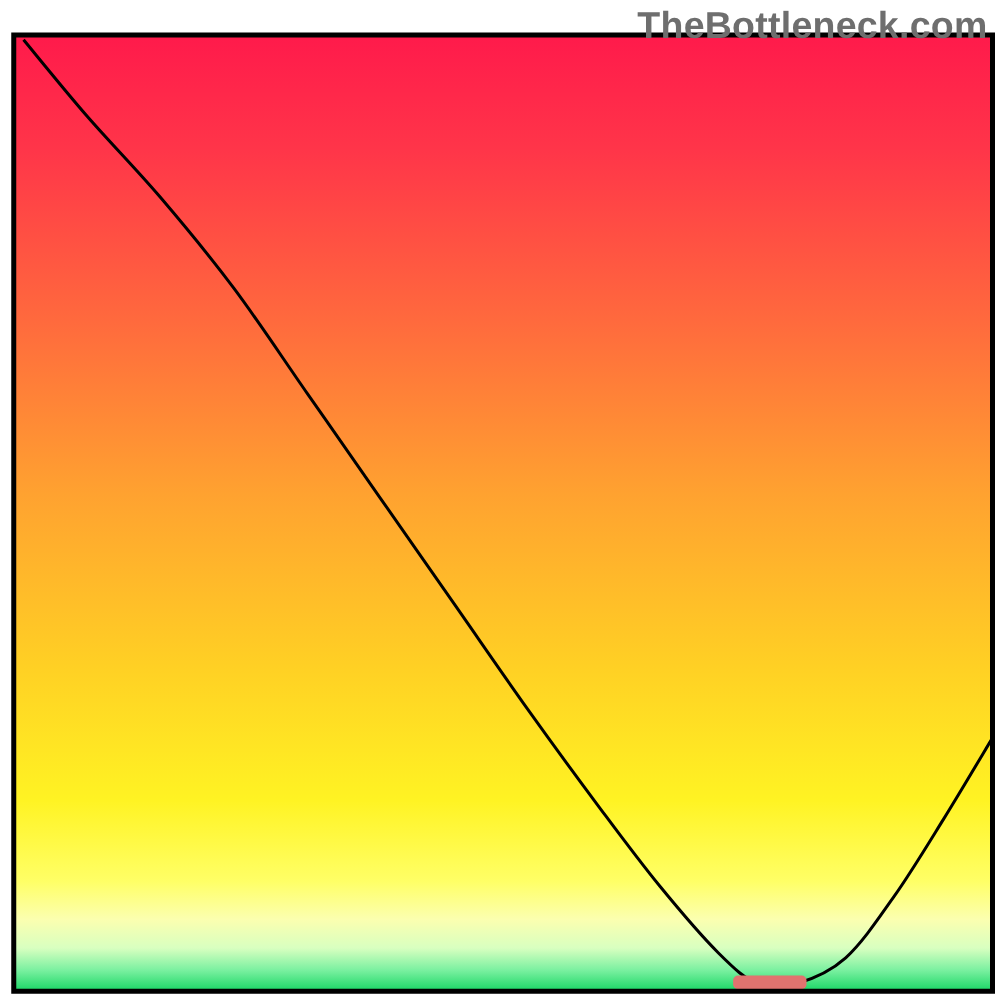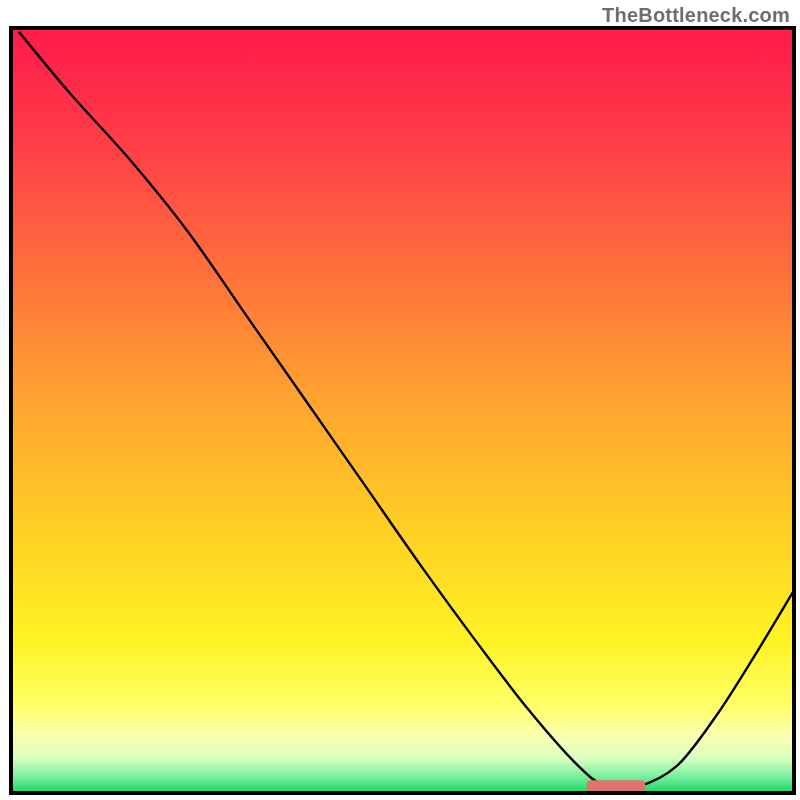--- a/index.html
+++ b/index.html
@@ -13,21 +13,21 @@
   }
   .stage {
     position: relative;
     width: 800px;
     height: 800px;
   }
   .watermark {
     position: absolute;
     top: 4px;
     right: 10px;
-    font-size: 20px;
+    font-size: 30px;
     font-weight: 600;
     color: #6e6e6e;
     letter-spacing: 0.2px;
     user-select: none;
   }
   svg {
     display: block;
   }
 </style>
 </head>

